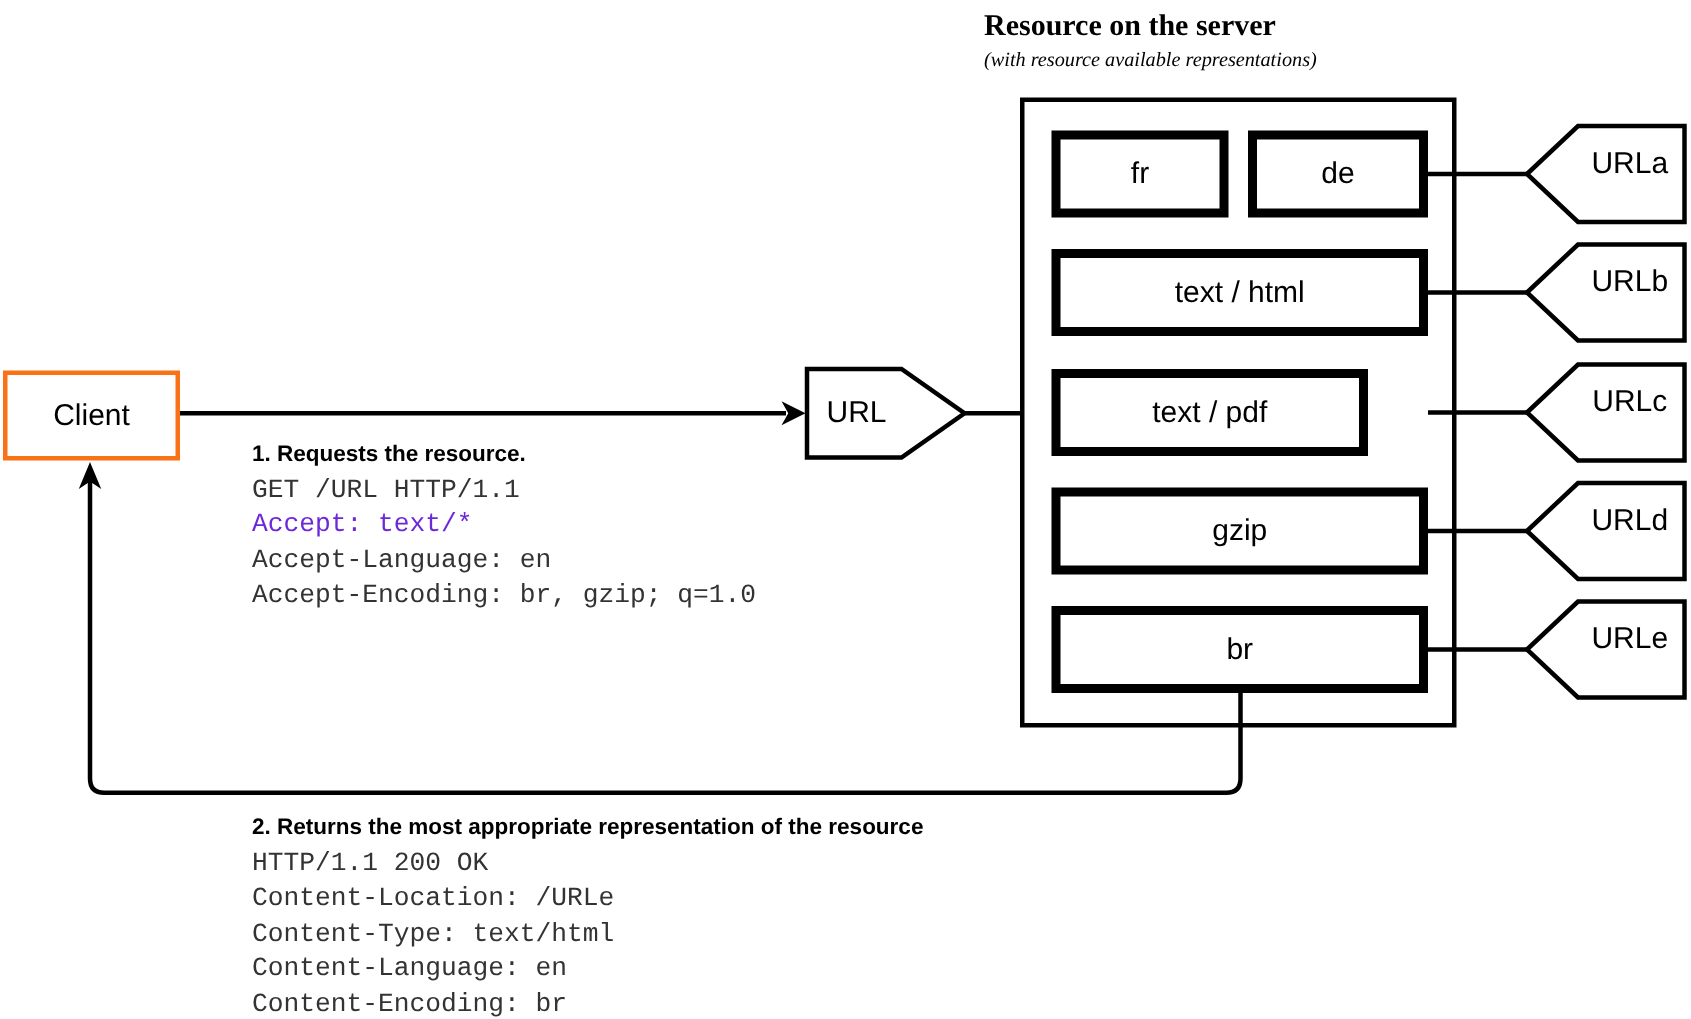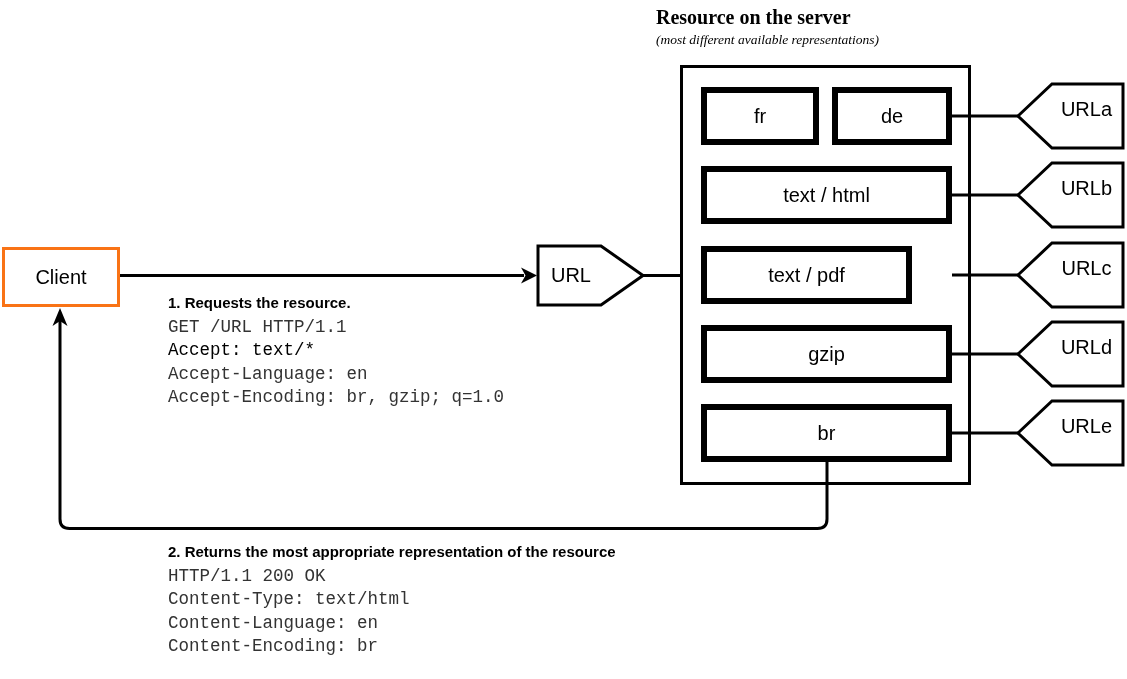--- a/index.html
+++ b/index.html
@@ -76,37 +76,38 @@
   <div class="server-rect"></div>
 
   <div class="client-box">
     <span>Client</span>
   </div>
 
   <div class="url-label">URL</div>
 
   <div class="title-block">
     <div class="title-h">Resource on the server</div>
-    <div class="title-sub">(most different available representations)</div>
+    <div class="title-sub">(with resource available representations)</div>
   </div>
 
   <div class="msg-block msg-request">
     <div class="msg-label">1. Requests the resource.</div>
     <div id="request-lines">
         <div class="mono-line" style="color: rgb(51, 51, 51);">GET /URL HTTP/1.1</div>
-        <div class="mono-line" style="color: #000000;">Accept: text/*</div>
+        <div class="mono-line" style="color: #6d28d9;">Accept: text/*</div>
         <div class="mono-line" style="color: rgb(51, 51, 51);">Accept-Language: en</div>
         <div class="mono-line" style="color: rgb(51, 51, 51);">Accept-Encoding: br, gzip; q=1.0</div>
       </div>
   </div>
 
   <div class="msg-block msg-response">
     <div class="msg-label">2. Returns the most appropriate representation of the resource</div>
     <div id="response-lines">
         <div class="mono-line" style="color: rgb(51, 51, 51);">HTTP/1.1 200 OK</div>
+        <div class="mono-line" style="color: rgb(51, 51, 51);">Content-Location: /URLe</div>
         <div class="mono-line" style="color: rgb(51, 51, 51);">Content-Type: text/html</div>
         <div class="mono-line" style="color: rgb(51, 51, 51);">Content-Language: en</div>
         <div class="mono-line" style="color: rgb(51, 51, 51);">Content-Encoding: br</div>
       </div>
   </div>
 
 <div class="rep-box" style="left: 701px; top: 87px; width: 118px;">fr</div>
     <div class="rep-box" style="left: 832px; top: 87px; width: 120px;">de</div>
     <div class="tag-label" style="top: 84px;">URLa</div>
     <div class="rep-box" style="left: 701px; top: 166px; width: 251px;">text / html</div>

